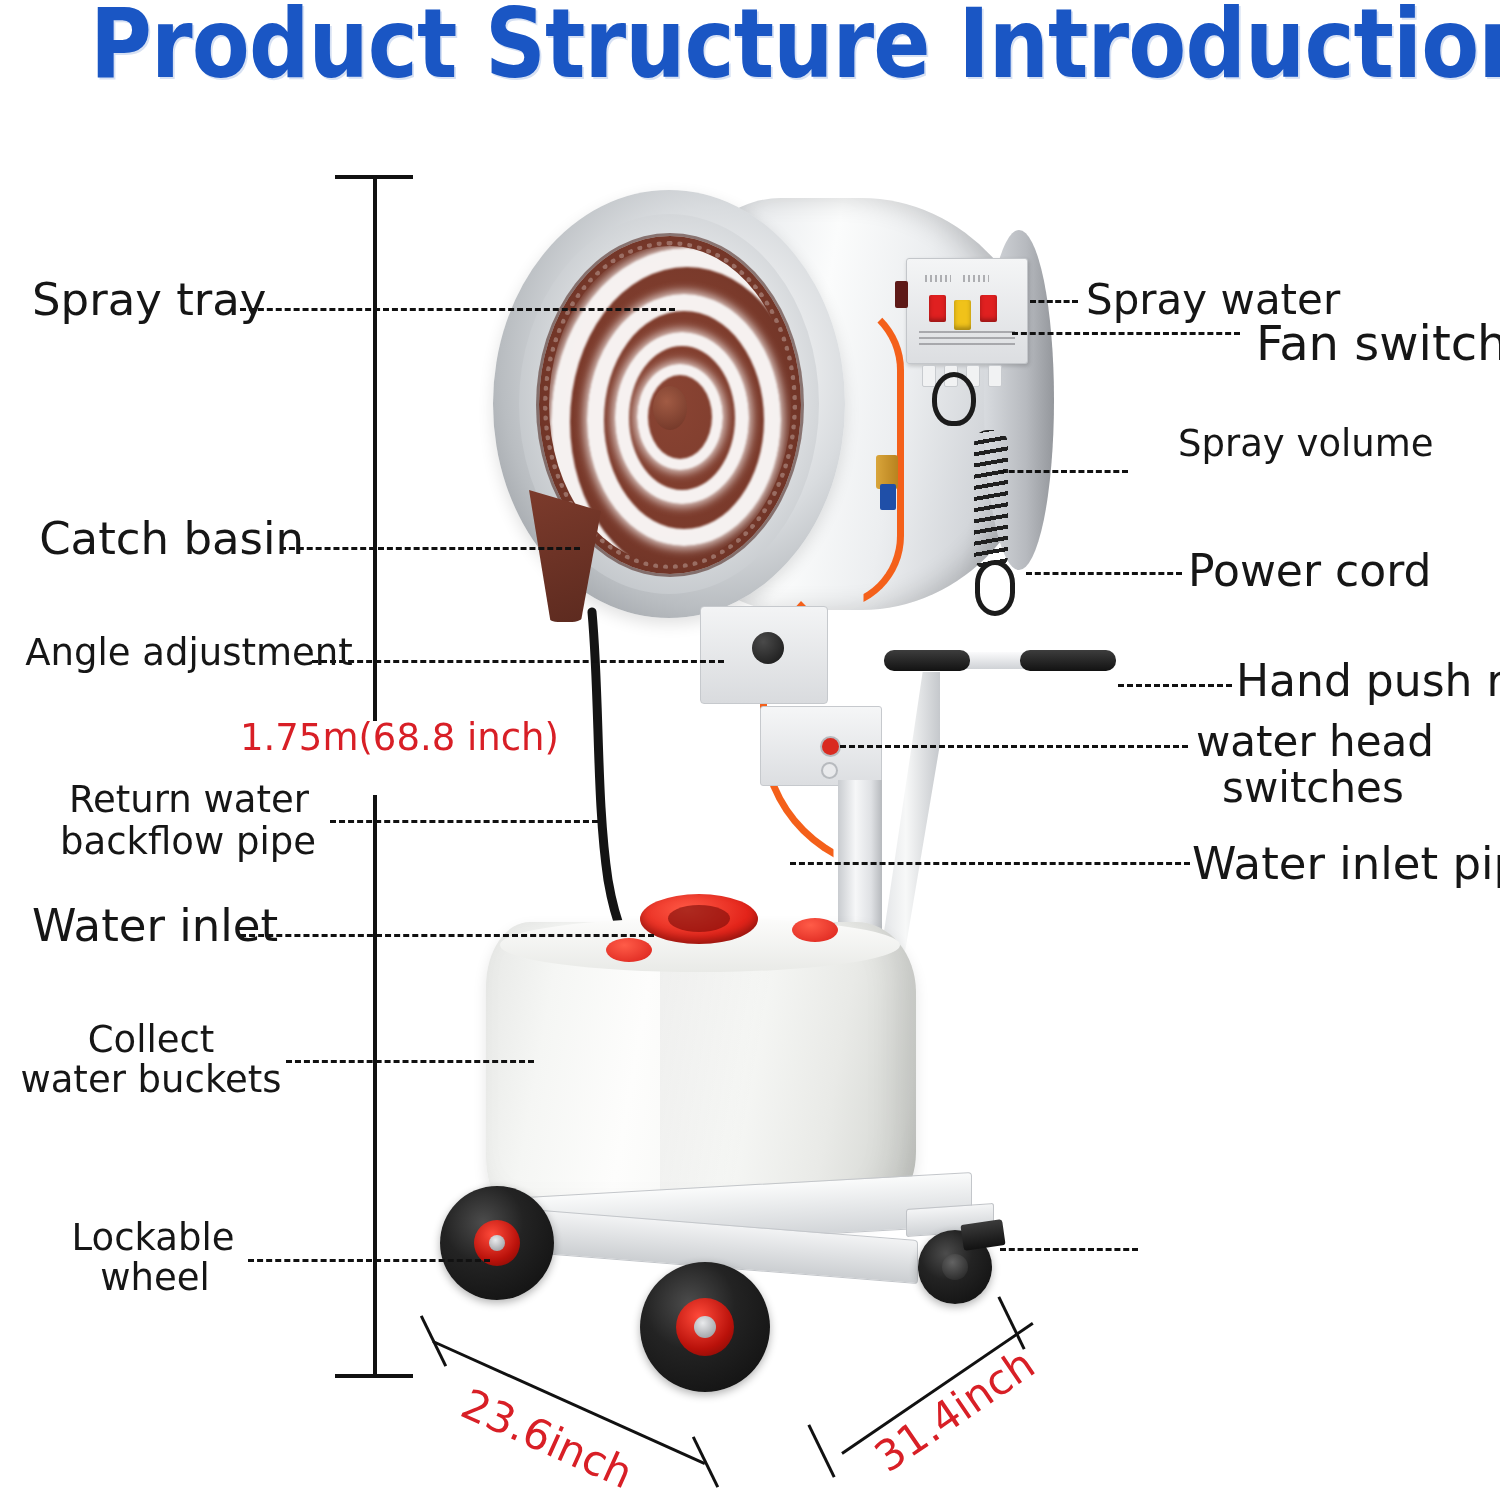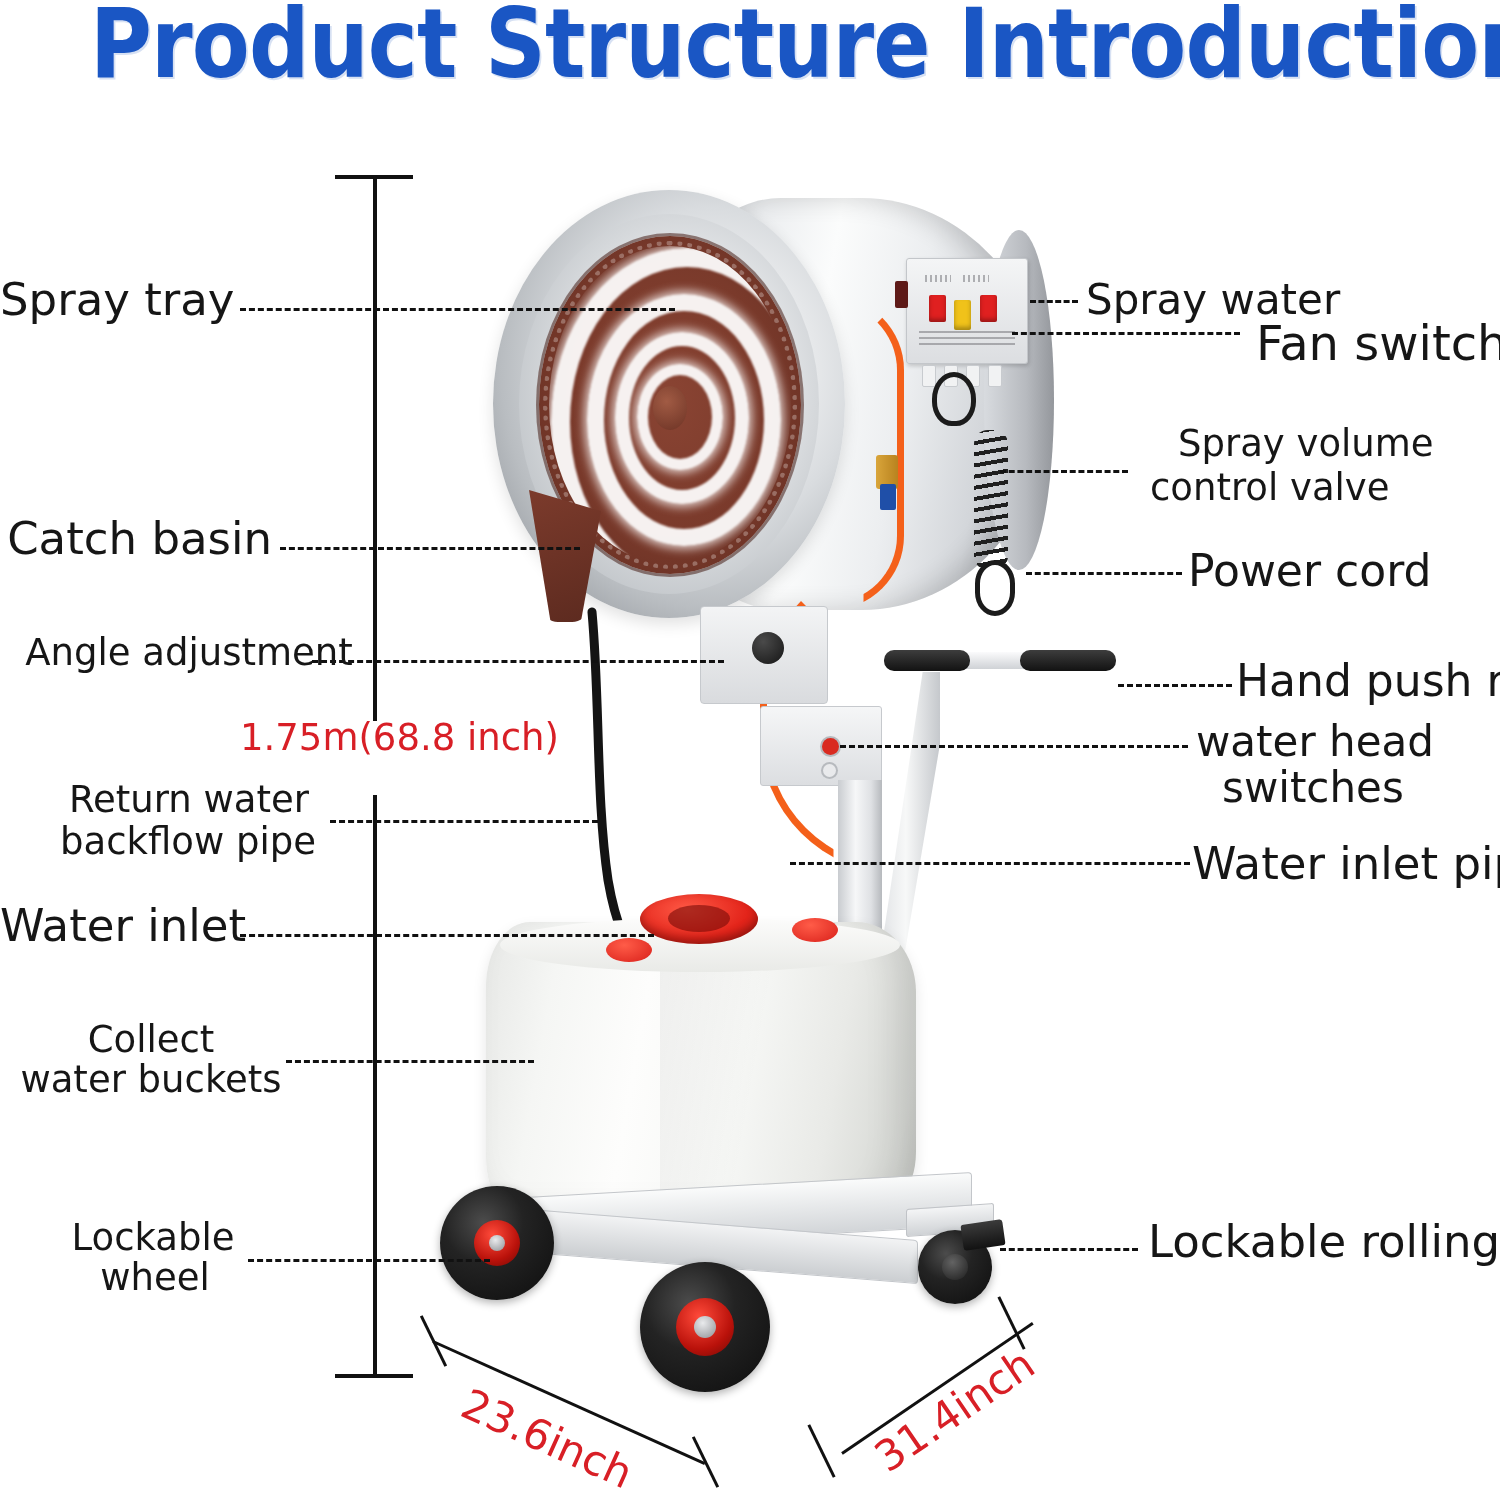--- a/index.html
+++ b/index.html
@@ -32,21 +32,21 @@
 
   
   .lbl{
     position:absolute;
     color:#161616;
     font-size:37px;
     line-height:1.06;
     white-space:pre;
     font-family:"DejaVu Sans","Liberation Sans",sans-serif;
   }
-  .lbl.r{text-align:right;}
+  .lbl.r{text-align:right;margin-left:32px;}
   .lbl.c{text-align:center;}
   .red{color:#d81f26;}
 
   
   .lead{
     position:absolute;
     height:0;
     border-top:3px dashed #111;
   }
   .solid{
@@ -382,32 +382,30 @@
   <div class="lead" style="left:1026px;top:572px;width:156px;"></div>
   <div class="lead" style="left:1118px;top:684px;width:114px;"></div>
   <div class="lead" style="left:840px;top:745px;width:348px;"></div>
   <div class="lead" style="left:790px;top:862px;width:400px;"></div>
   <div class="lead" style="left:1000px;top:1248px;width:138px;"></div>
 
   <div class="lbl" style="left:1086px;top:278px;font-size:42px;">Spray water</div>
   <div class="lbl" style="left:1256px;top:318px;font-size:48px;">Fan switch</div>
 
   <div class="lbl" style="left:1138px;top:424px;margin-left:40px;">Spray volume</div>
-  <div class="lbl" style="left:1150px;top:468px;">control valve</div>
 
   <div class="lbl" style="left:1188px;top:548px;font-size:44px;">Power cord</div>
 
   <div class="lbl" style="left:1236px;top:658px;font-size:44px;">Hand push rod</div>
 
   <div class="lbl" style="left:1196px;top:720px;font-size:42px;">water head</div>
   <div class="lbl" style="left:1222px;top:766px;font-size:42px;">switches</div>
 
   <div class="lbl" style="left:1192px;top:840px;font-size:45px;">Water inlet pipe</div>
 
-  <div class="lbl" style="left:1148px;top:1218px;font-size:45px;">Lockable rolling</div>
 
   <div class="dimline" style="left:433px;top:1340px;width:298px;transform:rotate(24.2deg);"></div>
   <div class="dimtick" style="left:432px;top:1313px;height:56px;transform:rotate(-26deg);"></div>
   <div class="dimtick" style="left:704px;top:1434px;height:56px;transform:rotate(-26deg);"></div>
   <div class="lbl red" style="left:464px;top:1380px;font-size:42px;transform:rotate(24.2deg);transform-origin:0 50%;">23.6inch</div>
 
   <div class="dimline" style="left:842px;top:1452px;width:231px;transform:rotate(-34.3deg);"></div>
   <div class="dimtick" style="left:820px;top:1422px;height:58px;transform:rotate(-26deg);"></div>
   <div class="dimtick" style="left:1010px;top:1294px;height:58px;transform:rotate(-26deg);"></div>
   <div class="lbl red" style="left:880px;top:1440px;font-size:42px;transform:rotate(-34.3deg);transform-origin:0 50%;">31.4inch</div>

